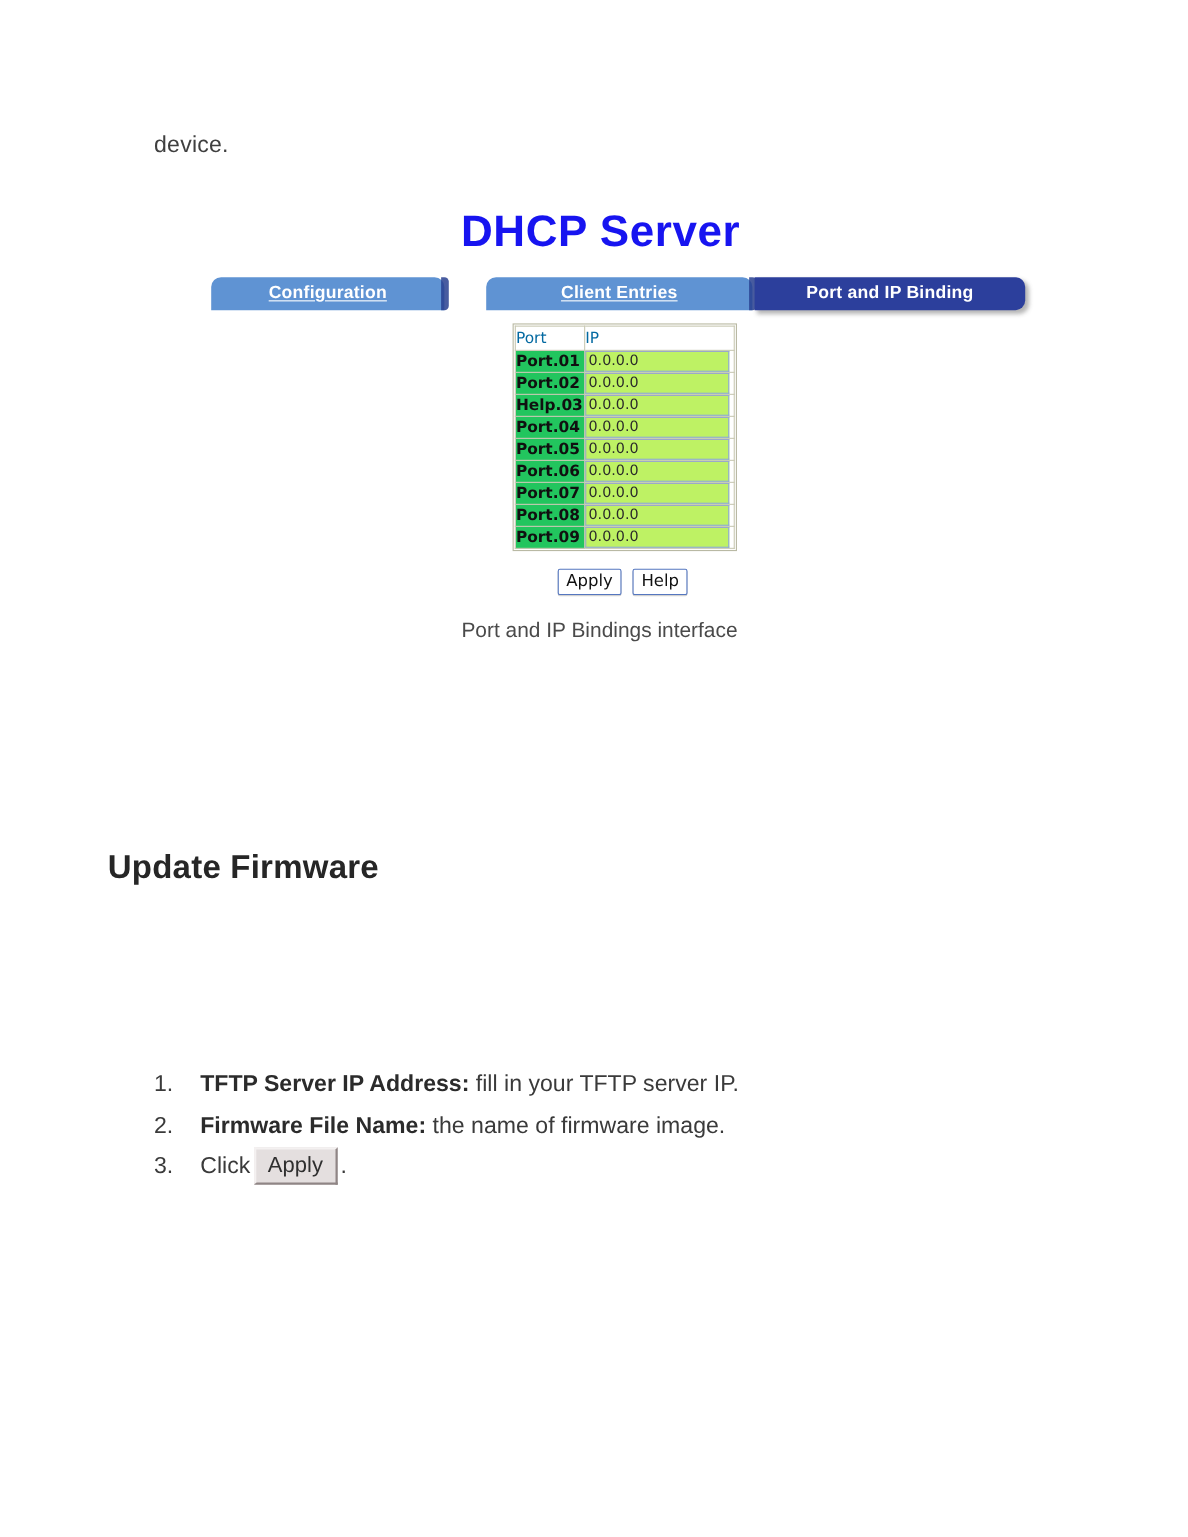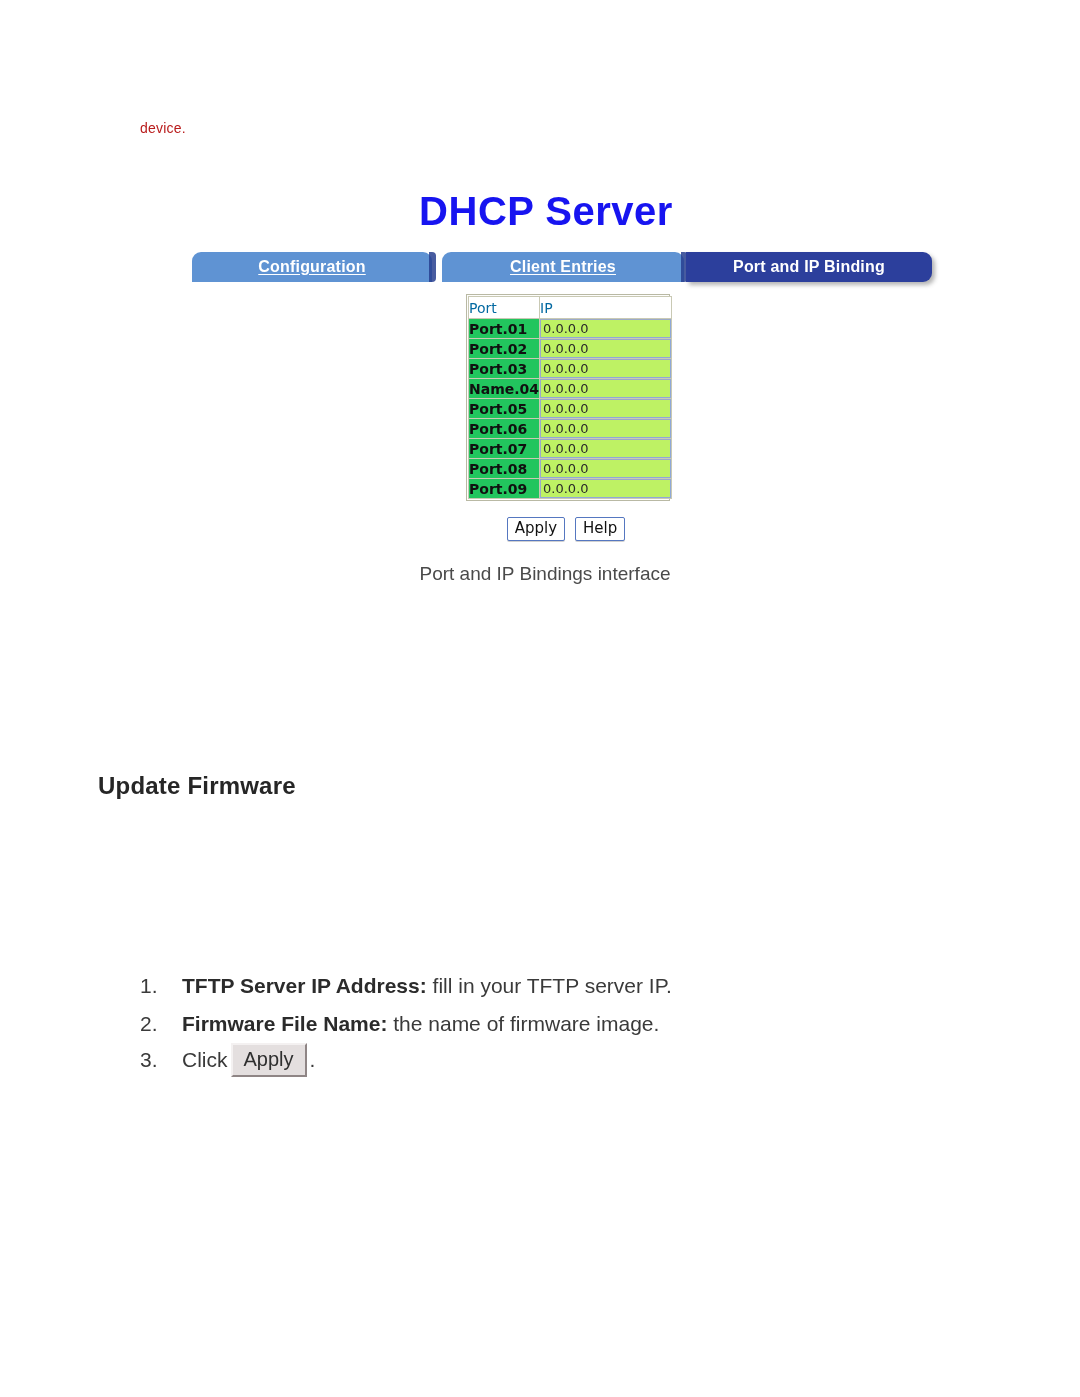--- a/index.html
+++ b/index.html
@@ -19,22 +19,22 @@
   .page {
     position: absolute;
     inset: 0;
   }
 
   
   .top-text {
     position: absolute;
     left: 140px;
     top: 120px;
-    font-size: 14px;
-    color: #b91c1c;
+    font-size: 21px;
+    color: #404040;
     letter-spacing: 0.2px;
   }
 
   
   .ui-figure {
     position: absolute;
     left: 0;
     top: 190px;
     width: 1080px;
   }
@@ -65,21 +65,21 @@
     display: flex;
     align-items: center;
     justify-content: center;
     font-size: 16px;
     font-weight: bold;
     color: #ffffff;
     letter-spacing: 0.2px;
   }
   .tab-1 {
     left: 0;
-    width: 240px;
+    width: 212px;
     background: #5f93d3;
     border-radius: 9px 9px 0 0;
     align-items: center;
   }
   .tab-2 {
     left: 250px;
     width: 242px;
     background: #5f93d3;
     border-radius: 9px 9px 0 0;
   }
@@ -194,21 +194,21 @@
     font-size: 19px;
     color: #4a4a4a;
     margin-left: 10px;
   }
 
   
   .section-title {
     position: absolute;
     left: 98px;
     top: 772px;
-    font-size: 24px;
+    font-size: 30px;
     font-weight: bold;
     color: #262626;
     letter-spacing: 0.2px;
   }
 
   .body-para {
     position: absolute;
     left: 140px;
     top: 855px;
     width: 846px;
@@ -313,27 +313,27 @@
               <input class="ip-input" type="text" value="0.0.0.0" style="">
             </td>
           </tr>
           <tr>
             <td class="port-cell">Port.02</td>
             <td class="ip-cell">
               <input class="ip-input" type="text" value="0.0.0.0" style="">
             </td>
           </tr>
           <tr>
-            <td class="port-cell">Port.03</td>
-            <td class="ip-cell">
-              <input class="ip-input" type="text" value="0.0.0.0" style="">
-            </td>
-          </tr>
-          <tr>
-            <td class="port-cell">Name.04</td>
+            <td class="port-cell">Help.03</td>
+            <td class="ip-cell">
+              <input class="ip-input" type="text" value="0.0.0.0" style="">
+            </td>
+          </tr>
+          <tr>
+            <td class="port-cell">Port.04</td>
             <td class="ip-cell">
               <input class="ip-input" type="text" value="0.0.0.0" style="">
             </td>
           </tr>
           <tr>
             <td class="port-cell">Port.05</td>
             <td class="ip-cell">
               <input class="ip-input" type="text" value="0.0.0.0" style="">
             </td>
           </tr>

